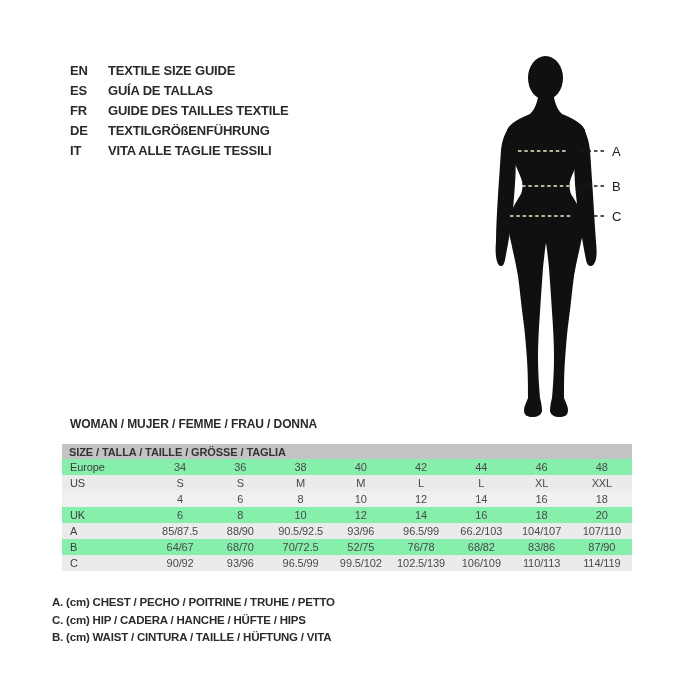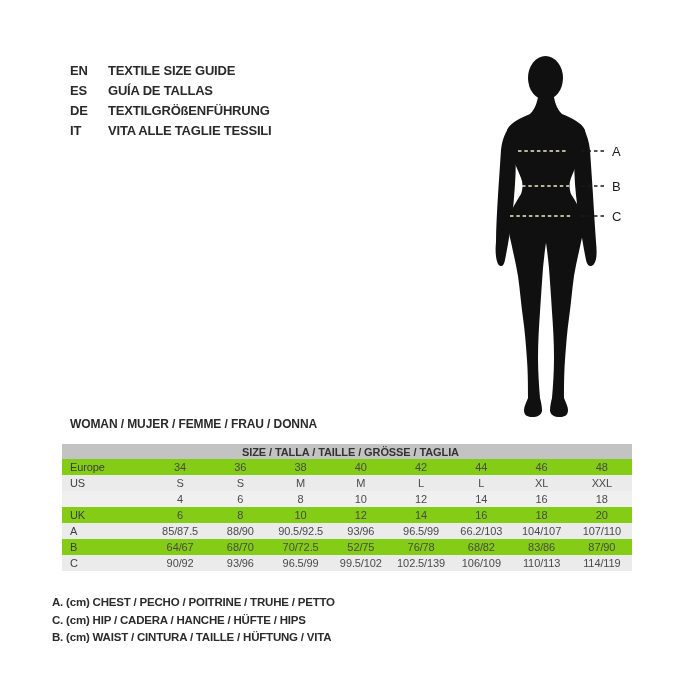--- a/index.html
+++ b/index.html
@@ -17,44 +17,48 @@
   .figure text{font-family:"Liberation Sans",sans-serif;font-size:13px;font-weight:500;fill:#1c1c1c;}
   
   .woman-heading{position:absolute;left:70px;top:417px;font-size:12px;font-weight:700;
     color:#2a2a2a;letter-spacing:-0.1px;white-space:nowrap;}
   
   .size-table{position:absolute;left:62px;top:444px;width:570px;border-collapse:collapse;
     table-layout:fixed;font-size:11px;}
   .size-table td{padding:0;height:16px;vertical-align:middle;text-align:center;
     color:#4a4a4a;letter-spacing:-0.1px;white-space:nowrap;}
   .size-table td.lbl{text-align:left;padding-left:8px;color:#3d3d3d;}
-  .size-table tr.thead td{background:#c3c3c3;height:15px;text-align:center;padding-left:7px;
+  .size-table tr.thead td{background:#c3c3c3;height:15px;text-align:left;padding-left:7px;
     font-weight:700;color:#333333;}
   .size-table col.c-label{width:88px;}
   tr.r-gray td{background:#ebebeb;}
   tr.r-light td{background:#f0f0f0;}
-  tr.r-white td{background:#84cc16;}
+  tr.r-white td{background:#86efac;}
   
   .legend{position:absolute;left:52px;top:594px;}
   .legend-row{height:17.5px;line-height:17.5px;font-size:11.5px;font-weight:700;
     color:#2c2c2c;letter-spacing:-0.2px;white-space:nowrap;}
 </style>
 </head>
 <body>
 
 <div class="canvas">
 
   <div class="lang-list">
     <div class="lang-row">
       <span class="lang-code">EN</span>
       <span class="lang-label">TEXTILE SIZE GUIDE</span>
     </div>
     <div class="lang-row">
       <span class="lang-code">ES</span>
       <span class="lang-label">GUÍA DE TALLAS</span>
+    </div>
+    <div class="lang-row">
+      <span class="lang-code">FR</span>
+      <span class="lang-label">GUIDE DES TAILLES TEXTILE</span>
     </div>
     <div class="lang-row">
       <span class="lang-code">DE</span>
       <span class="lang-label">TEXTILGRÖßENFÜHRUNG</span>
     </div>
     <div class="lang-row">
       <span class="lang-code">IT</span>
       <span class="lang-label">VITA ALLE TAGLIE TESSILI</span>
     </div>
   </div>

